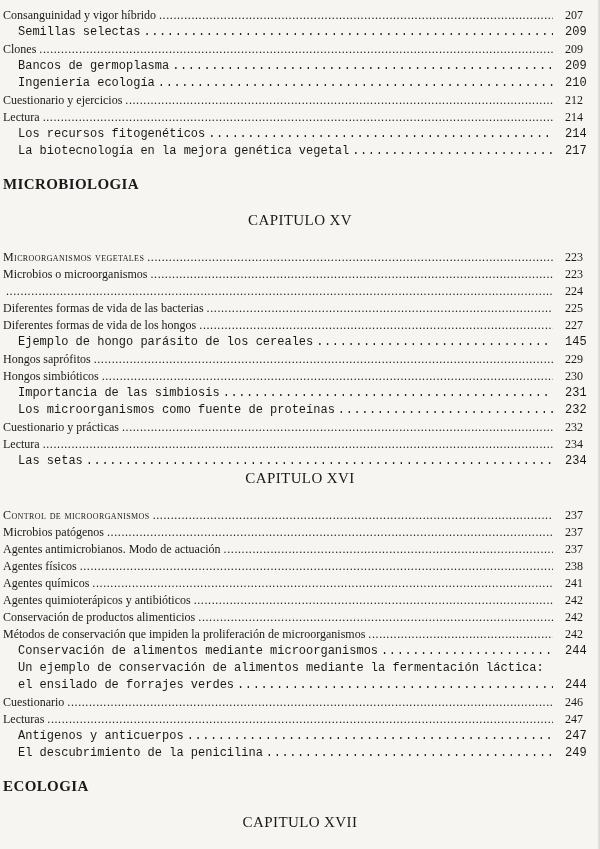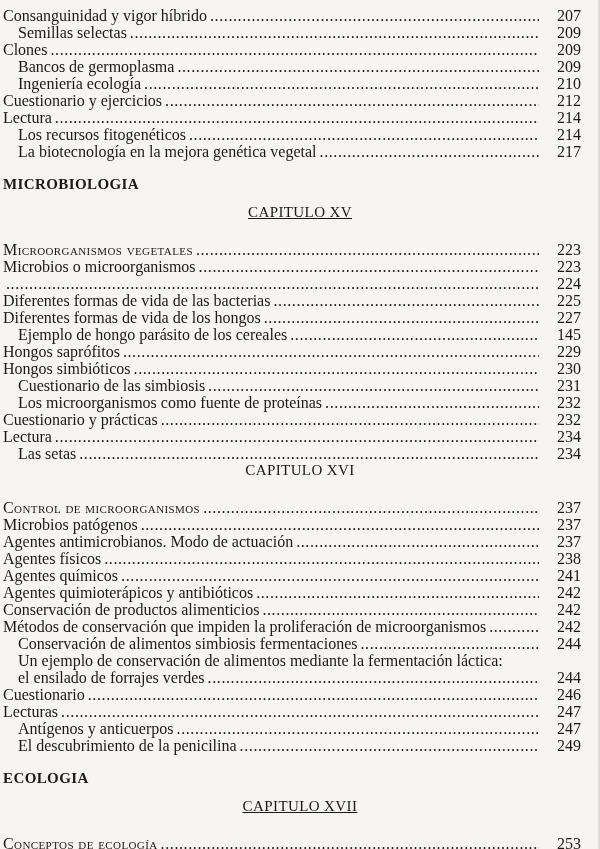--- a/index.html
+++ b/index.html
@@ -26,59 +26,58 @@
     top: 0;
     right: 0;
     width: 3px;
     height: 100%;
     background: linear-gradient(to left, rgba(60,60,55,0.18), rgba(60,60,55,0));
     pointer-events: none;
   }
   .entry {
     display: flex;
     align-items: baseline;
-    font-size: 16px;
+    font-size: 12px;
     line-height: 17px;
-    padding-right: 16px;
-  }
-  .entry.indent { padding-left: 15px; }
+    padding-right: 2px;
+  }
+  .entry.indent { padding-left: 15px; font-family: Liberation Mono, monospace; }
   .entry .label { white-space: nowrap; }
   .entry.smallcaps .label { font-variant: small-caps; letter-spacing: 0.4px; margin-top: 20px; }
   .leader {
     flex: 1;
     overflow: hidden;
     white-space: nowrap;
     margin: 0 0 0 3px;
     letter-spacing: 0.6px;
   }
   .leader::after {
     content: "........................................................................................................................................................................";
   }
   .pagenum {
     flex: none;
     width: 30px;
     margin-left: 12px;
-    text-align: right;
   }
   .entry.nodots .leader::after { content: ""; }
   .entry.nodots .pagenum { width: 0; margin-left: 0; }
   .part {
     margin-top: 16px;
     font-size: 15px;
     font-weight: bold;
     line-height: 17px;
     letter-spacing: 0.4px;
   }
   .chapter {
     text-align: center;
     font-size: 15px;
     line-height: 17px;
     letter-spacing: 0.4px;
   }
-  .part + .chapter { margin-top: 11px; text-decoration: underline; }
+  .part + .chapter { margin-top: 19px; }
 </style>
 </head>
 <body style="background: rgb(246, 245, 241);">
 
 <div class="page" style="color: rgb(25, 25, 25);">
   <div id="toc">
       <div class="entry">
         <span class="label">Consanguinidad y vigor híbrido</span>
         <span class="leader"></span>
         <span class="pagenum">207</span>
@@ -158,21 +157,21 @@
         <span class="label">Hongos saprófitos</span>
         <span class="leader"></span>
         <span class="pagenum">229</span>
       </div>
       <div class="entry">
         <span class="label">Hongos simbióticos</span>
         <span class="leader"></span>
         <span class="pagenum">230</span>
       </div>
       <div class="entry indent">
-        <span class="label">Cuestionario de las simbiosis</span>
+        <span class="label">Importancia de las simbiosis</span>
         <span class="leader"></span>
         <span class="pagenum">231</span>
       </div>
       <div class="entry indent">
         <span class="label">Los microorganismos como fuente de proteínas</span>
         <span class="leader"></span>
         <span class="pagenum">232</span>
       </div>
       <div class="entry">
         <span class="label">Cuestionario y prácticas</span>
@@ -224,21 +223,21 @@
         <span class="label">Conservación de productos alimenticios</span>
         <span class="leader"></span>
         <span class="pagenum">242</span>
       </div>
       <div class="entry">
         <span class="label">Métodos de conservación que impiden la proliferación de microorganismos</span>
         <span class="leader"></span>
         <span class="pagenum">242</span>
       </div>
       <div class="entry indent">
-        <span class="label">Conservación de alimentos simbiosis fermentaciones</span>
+        <span class="label">Conservación de alimentos mediante microorganismos</span>
         <span class="leader"></span>
         <span class="pagenum">244</span>
       </div>
       <div class="entry indent nodots">
         <span class="label">Un ejemplo de conservación de alimentos mediante la fermentación láctica:</span>
         <span class="leader"></span>
         <span class="pagenum"></span>
       </div>
       <div class="entry indent">
         <span class="label">el ensilado de forrajes verdes</span>

